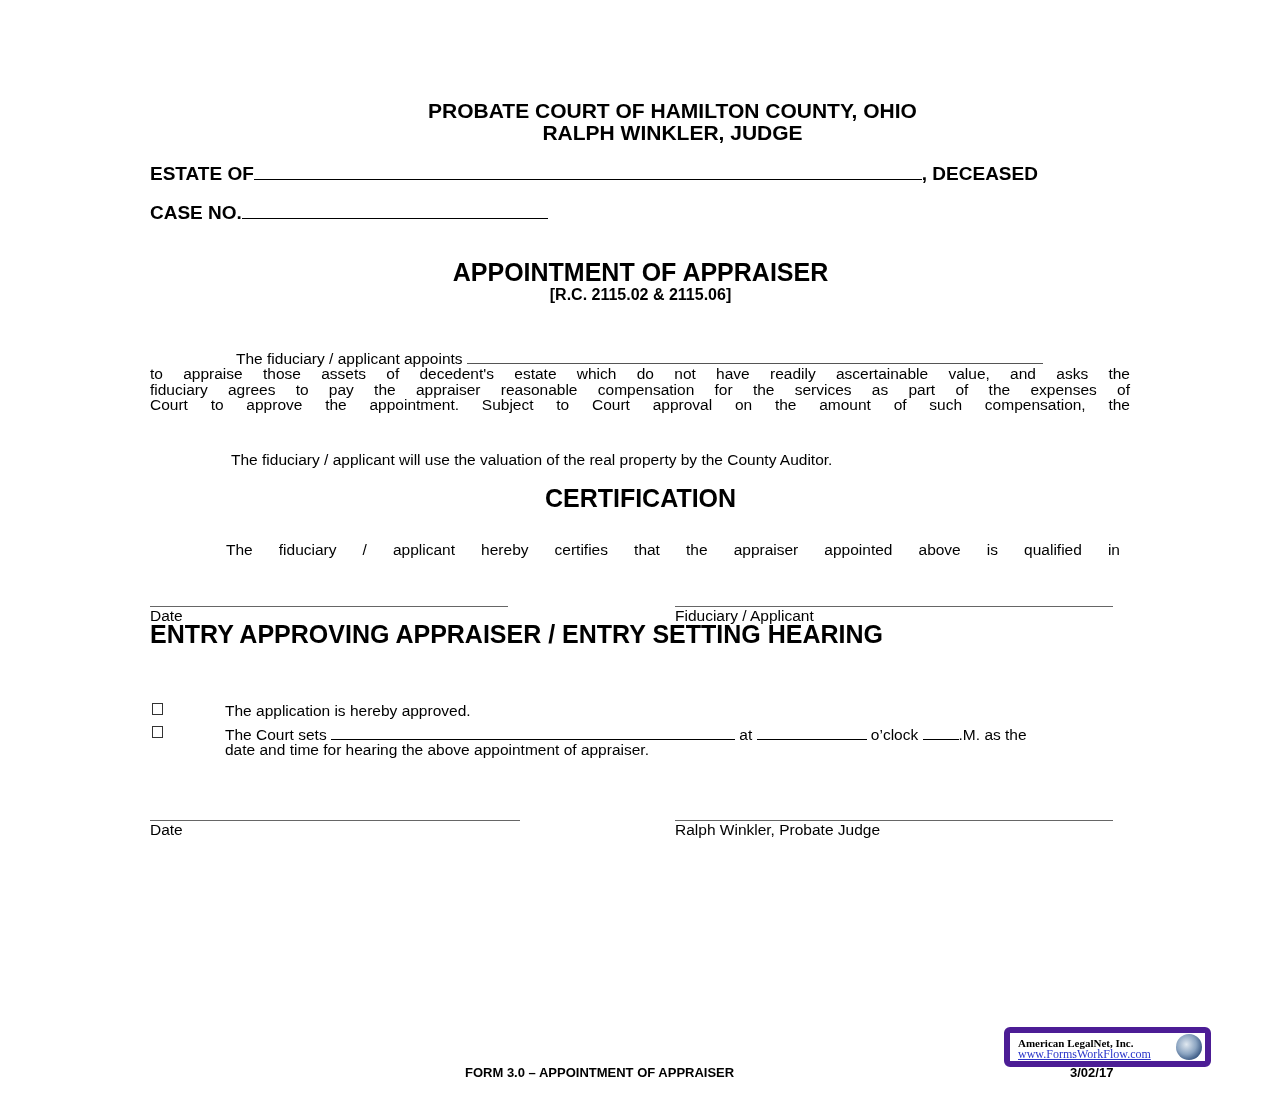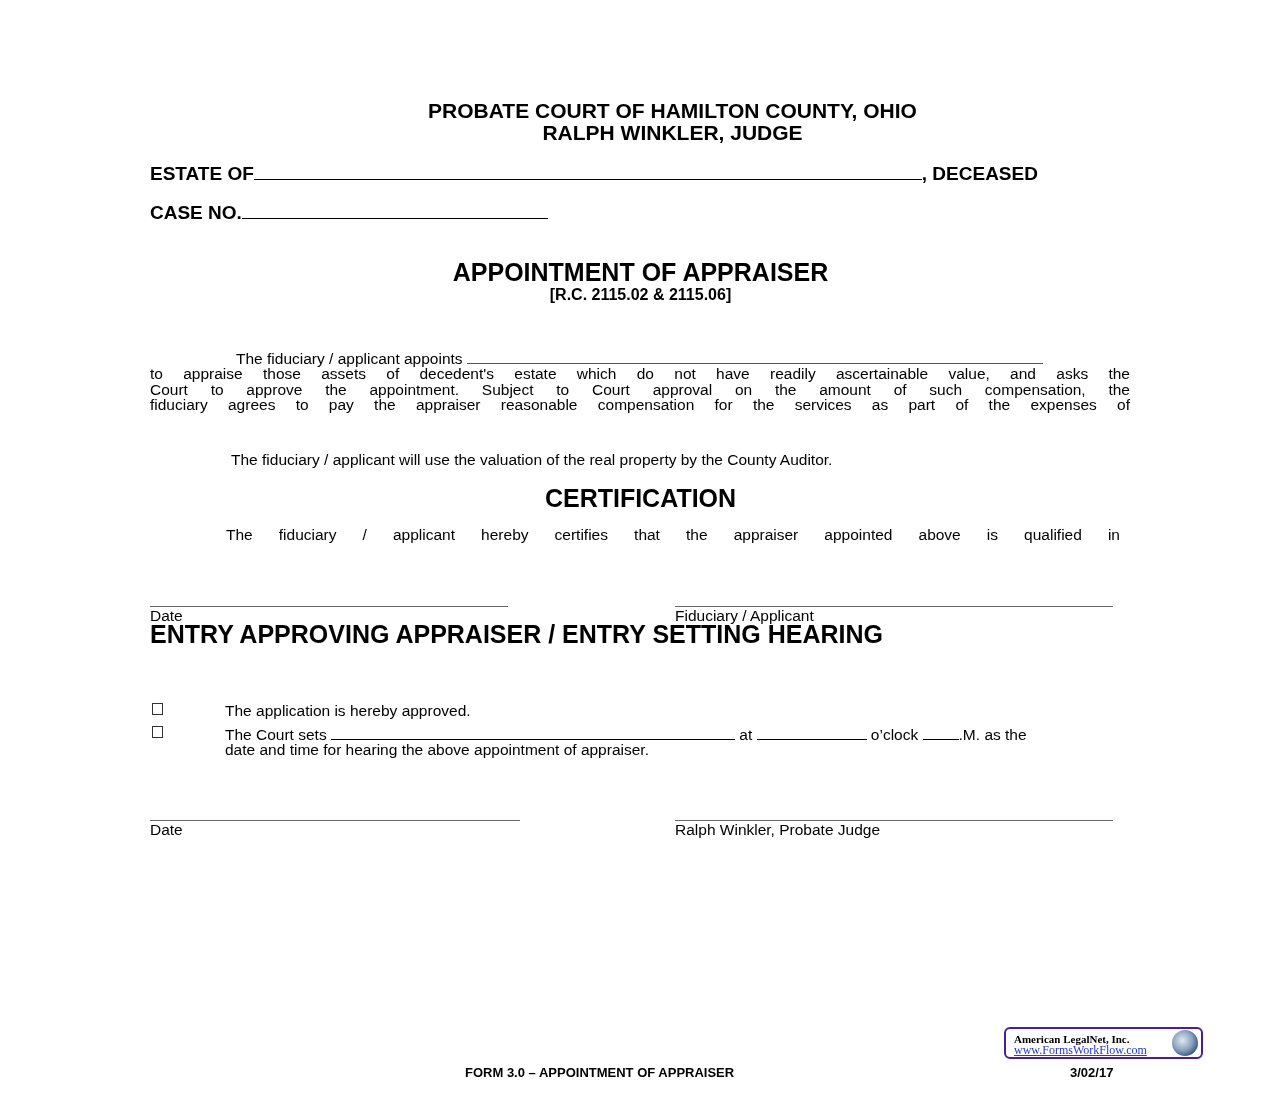--- a/index.html
+++ b/index.html
@@ -7,21 +7,21 @@
          font-family:"Liberation Sans", sans-serif; color:#000; }
   .abs { position:absolute; }
   .b { font-weight:bold; }
   .hdr { left:0; width:1275px; text-align:center; font-weight:bold; font-size:21px; line-height:22px;padding-left:35px; }
   .blank { display:inline-block; border-bottom:1.5px solid #000; height:17px; vertical-align:baseline; }
   .ublank { display:inline-block; border-bottom:1px solid #555; height:14px; vertical-align:baseline; }
   .body-txt { font-size:15.5px; line-height:15.5px; }
   .just { text-align:justify; }
   .sigline { border-top:1px solid #666; height:0; }
   .cb { width:11px; height:12px; border:1px solid #333; box-sizing:border-box; }
-  .logo { left:1004px; top:1027px; width:195px; height:28px; border:2px solid #4c1d95; border-radius:6px; background:#fff; }
+  .logo { left:1004px; top:1027px; width:195px; height:28px; border:6px solid #4c1d95; border-radius:6px; background:#fff; }
   .logo-t1 { left:8px; top:4px; font-family:"Liberation Serif", serif; font-weight:bold; font-size:11px; color:#000; }
   .logo-t2 { left:8px; top:14px; font-family:"Liberation Serif", serif; font-size:12px; color:#2a35c9; text-decoration:underline; }
   .globe { right:3px; top:1px; width:26px; height:26px; border-radius:50%;
            background:radial-gradient(circle at 40% 40%, #e0e8f0 0%, #8aa3c0 45%, #2c4b78 80%, #10223f 100%); }
 </style>
 </head>
 <body>
 
 <div class="abs hdr" style="top:100px;">PROBATE COURT OF HAMILTON COUNTY, OHIO</div>
 <div class="abs hdr" style="top:122px;">RALPH WINKLER, JUDGE</div>
@@ -35,28 +35,28 @@
 
 <div class="abs b" style="left:0; width:1281px; top:258px; text-align:center; font-size:25px;">APPOINTMENT OF APPRAISER</div>
 <div class="abs b" style="left:0; width:1281px; top:286px; text-align:center; font-size:16px;">[R.C. 2115.02 &amp; 2115.06]</div>
 
 <div class="abs body-txt" style="left:236px; top:349px; white-space:nowrap;">
   <span>The fiduciary / applicant appoints</span>
   <span class="ublank" style="width:576px;"></span>
 </div>
 <div class="abs body-txt" style="left:150px; top:366px; width:980px;">
   <div class="just" style="text-align-last:justify;">to appraise those assets of decedent's estate which do not have readily ascertainable value, and asks the</div>
+  <div class="just" style="text-align-last:justify;">fiduciary agrees to pay the appraiser reasonable compensation for the services as part of the expenses of</div>
   <div class="just" style="text-align-last:justify;">Court to approve the appointment.  Subject to Court approval on the amount of such compensation, the</div>
-  <div class="just" style="text-align-last:justify;">fiduciary agrees to pay the appraiser reasonable compensation for the services as part of the expenses of</div>
 </div>
 <div class="abs body-txt" style="left:231px; top:452px; white-space:nowrap;">The fiduciary / applicant will use the valuation of the real property by the County Auditor.</div>
 
 <div class="abs b" style="left:0; width:1281px; top:484px; text-align:center; font-size:25px;">CERTIFICATION</div>
 <div class="abs body-txt" style="left:150px; top:527px; width:970px;">
-  <div style="padding-left:76px; text-align:justify; text-align-last:justify;">The fiduciary / applicant hereby certifies that the appraiser appointed above is qualified in</div>
+  <div style="padding-left:76px; text-align:justify; text-align-last:justify;margin-top:15px;">The fiduciary / applicant hereby certifies that the appraiser appointed above is qualified in</div>
 </div>
 
 <div class="abs sigline" style="left:150px; top:606px; width:358px;"></div>
 <div class="abs body-txt" style="left:150px; top:608px;">Date</div>
 <div class="abs sigline" style="left:675px; top:606px; width:438px;"></div>
 <div class="abs body-txt" style="left:675px; top:608px;">Fiduciary / Applicant</div>
 
 <div class="abs b" style="left:150px; top:620px; font-size:25px; white-space:nowrap;">ENTRY APPROVING APPRAISER / ENTRY SETTING HEARING</div>
 
 <div class="abs cb" style="left:152px; top:703px;"></div>

